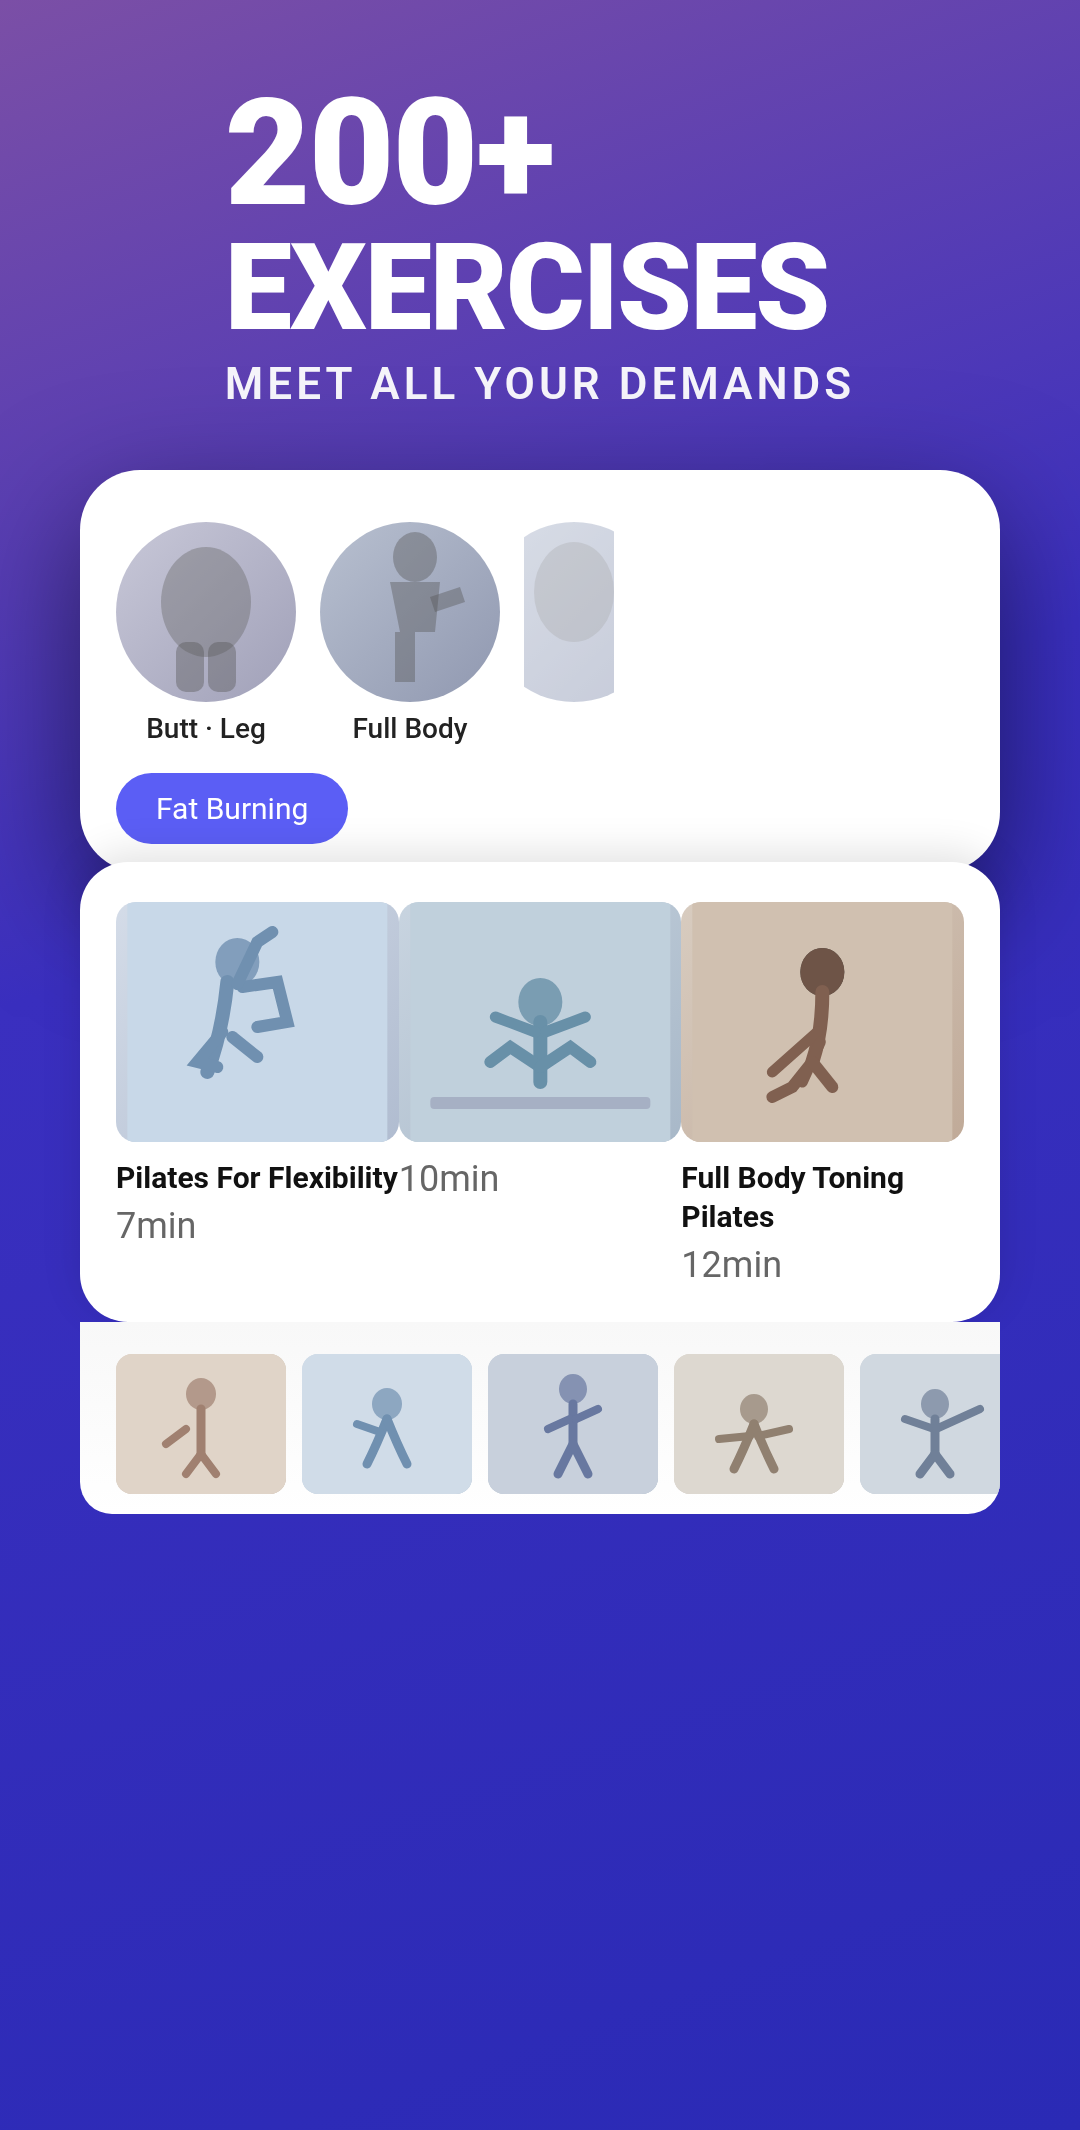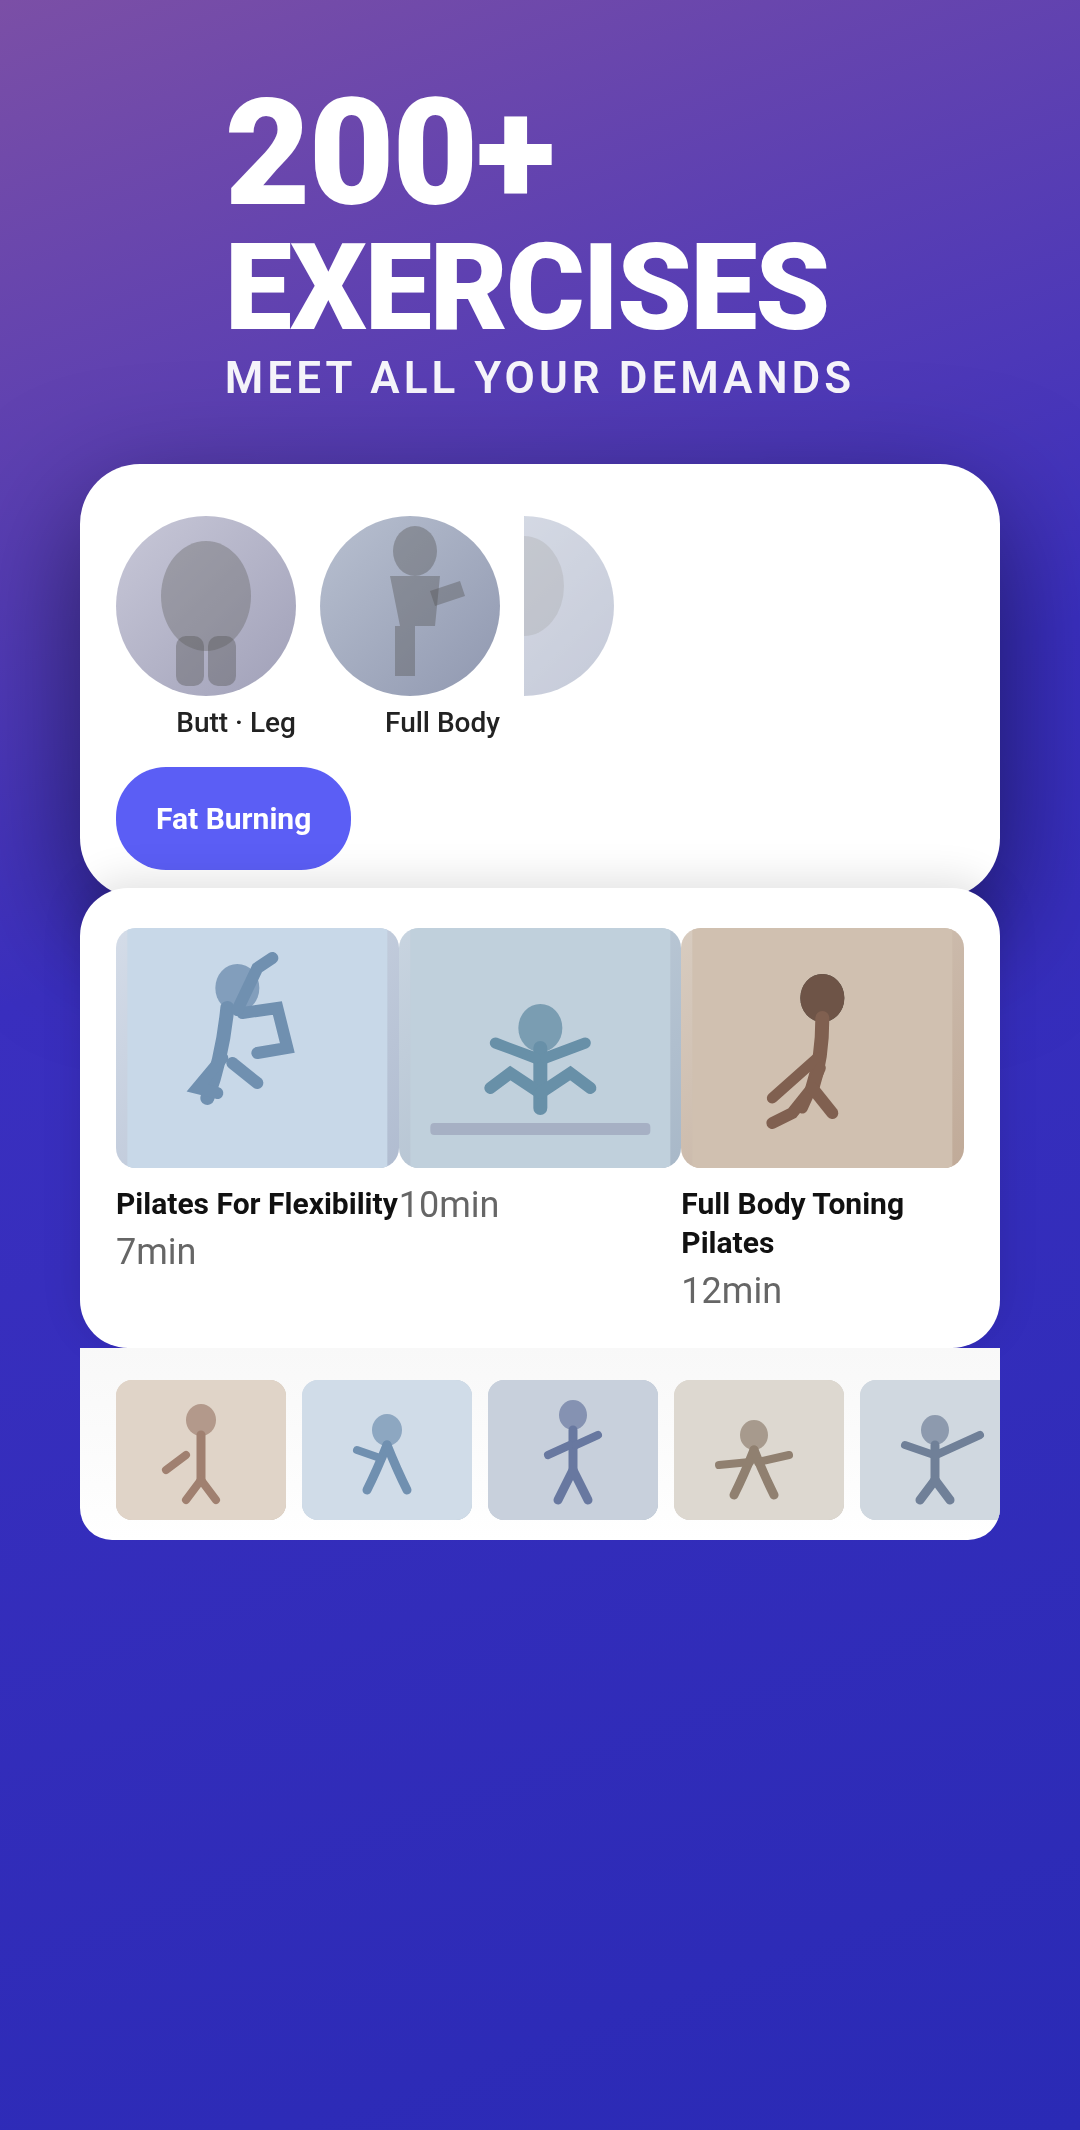--- a/index.html
+++ b/index.html
@@ -34,21 +34,21 @@
       font-weight: 900;
       line-height: 1;
       letter-spacing: -2px;
       display: block;
     }
 
     .hero-text .subtitle {
       font-size: 44px;
       font-weight: 600;
       letter-spacing: 4px;
-      margin-top: 4px;
+      margin-top: 10px;
       opacity: 0.95;
     }
 
     
     .phone-container {
       position: relative;
       width: 920px;
       margin-top: 20px;
     }
 
@@ -67,21 +67,21 @@
       display: flex;
       flex-direction: row;
       gap: 24px;
       padding: 16px 0 8px 0;
       overflow: hidden;
     }
 
     .category-item {
       display: flex;
       flex-direction: column;
-      align-items: flex-end;
+      align-items: center;
       gap: 10px;
       flex-shrink: 0;
     }
 
     .category-circle {
       width: 180px;
       height: 180px;
       border-radius: 50%;
       background: #f0f0f8;
       overflow: hidden;
@@ -105,24 +105,24 @@
 
     
     .filter-chips {
       display: flex;
       flex-direction: row;
       gap: 20px;
       padding: 20px 0 28px 0;
     }
 
     .chip {
-      padding: 34px 40px;
+      padding: 18px 40px;
       border-radius: 50px;
       font-size: 30px;
-      font-weight: 700;
+      font-weight: 400;
       cursor: pointer;
     }
 
     .chip.active {
       background: #5b5ef5;
       color: white;
     }
 
     .chip.inactive {
       background: #f2f2f7;

